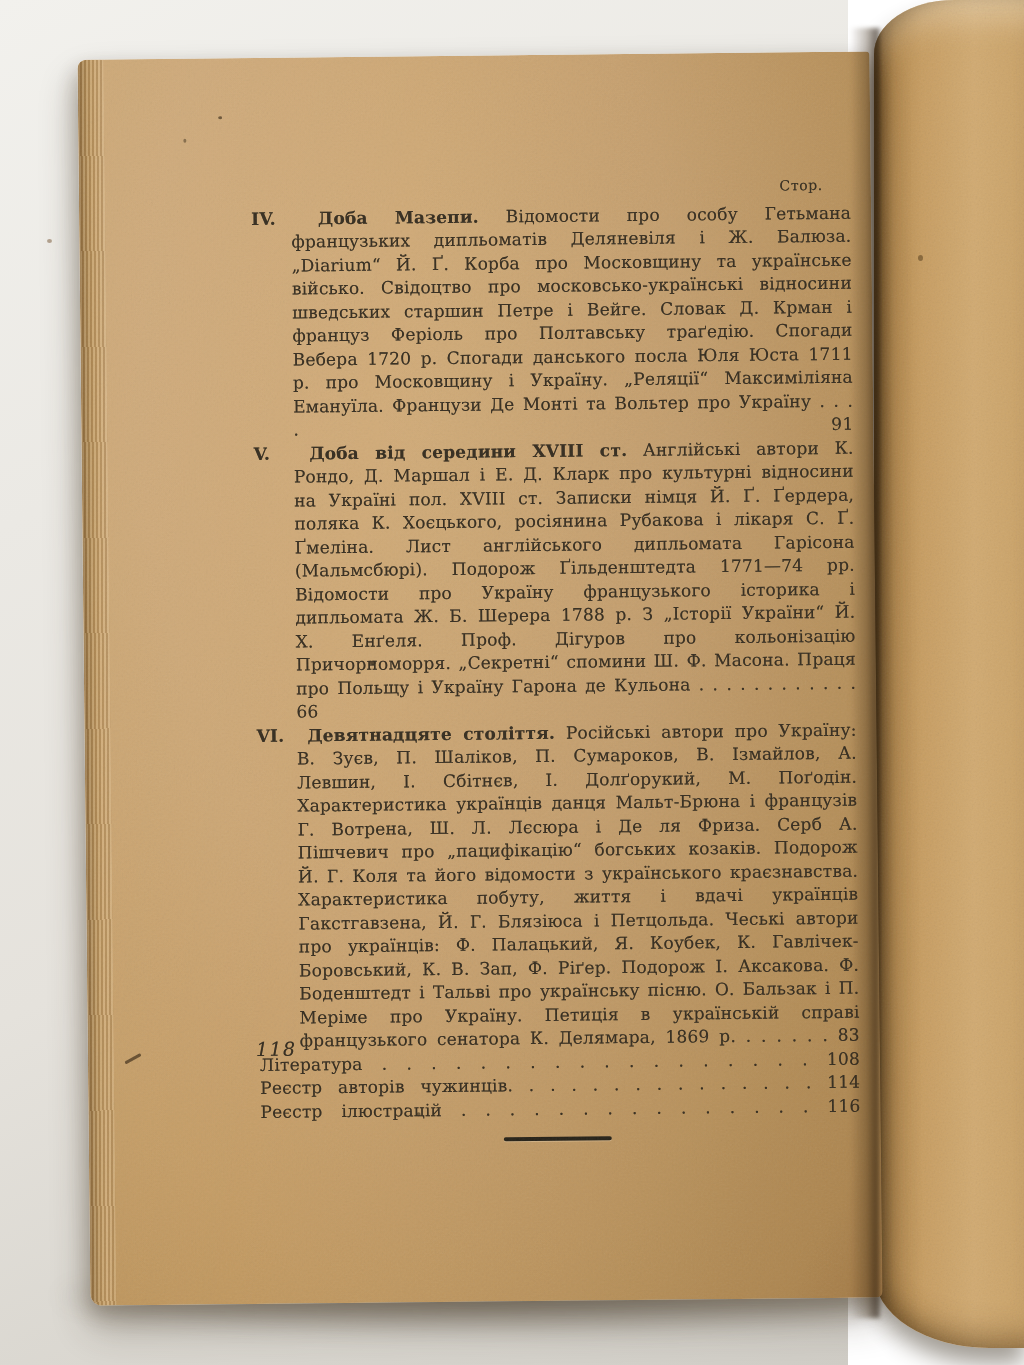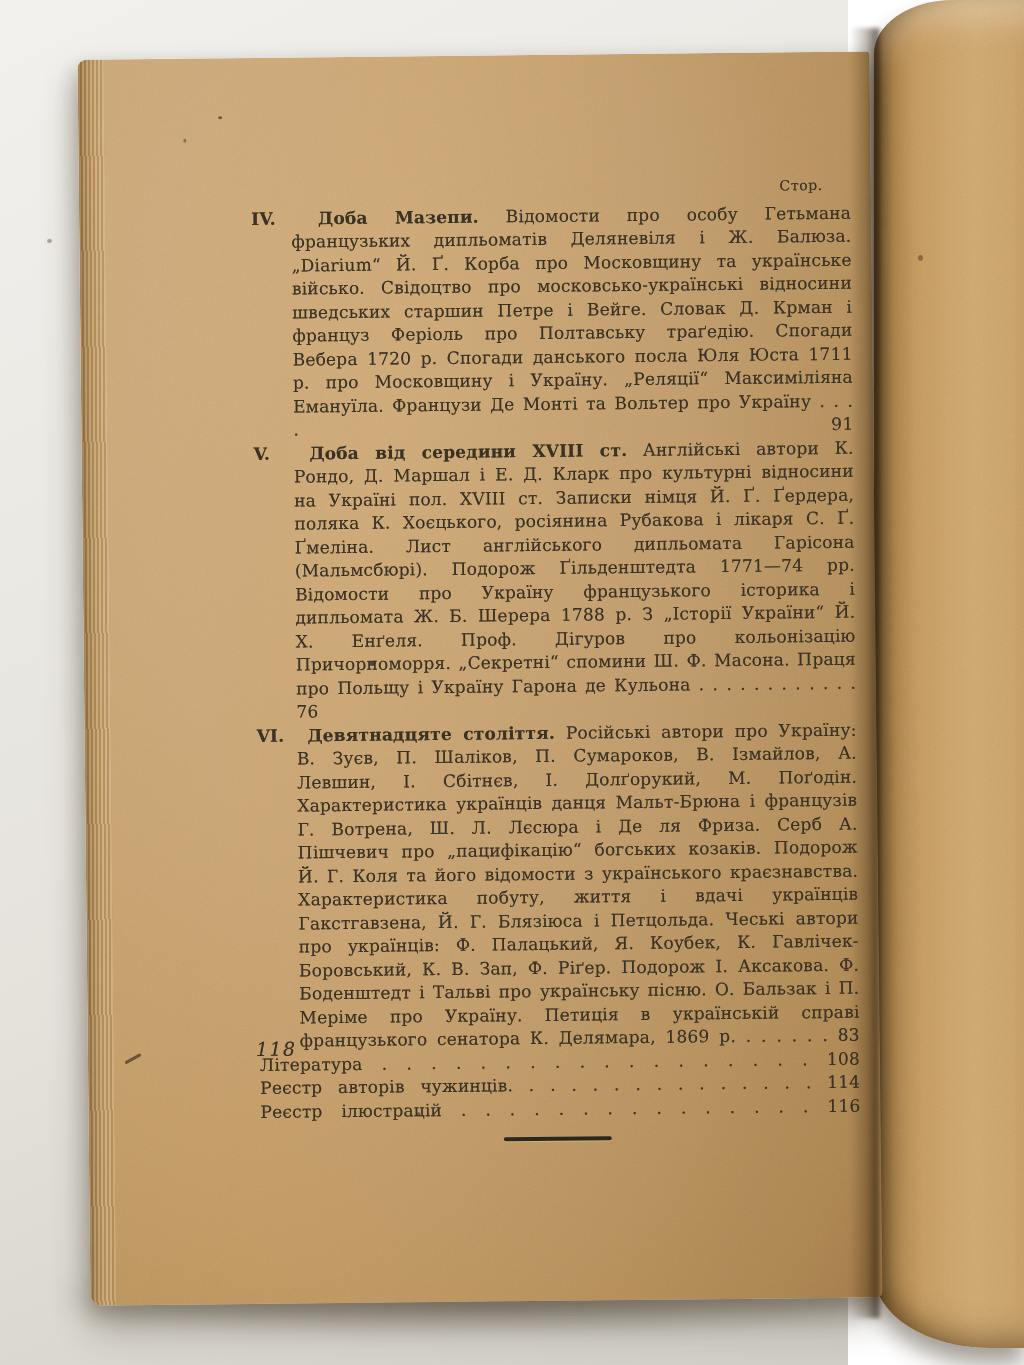--- a/index.html
+++ b/index.html
@@ -150,21 +150,21 @@
         <span class="body">Відомости про особу Гетьмана французьких дипльоматів Деляневіля і Ж. Балюза. „Diarium“ Й. Ґ. Корба про Московщину та українське військо. Свідоцтво про московсько-українські відносини шведських старшин Петре і Вейге. Словак Д. Крман і француз Феріоль про Полтавську траґедію. Спогади Вебера 1720 р. Спогади данського посла Юля Юста 1711 р. про Московщину і Україну. „Реляції“ Максиміліяна Емануїла. Французи Де Монті та Вольтер про Україну</span>
         <span class="leader">. . . .</span>
         <span class="pg">91</span>
       </p>
 
       <p class="entry">
         <span class="num">V.</span>
         <span class="title">Доба від середини XVIII ст.</span>
         <span class="body">Англійські автори К. Рондо, Д. Маршал і Е. Д. Кларк про культурні відносини на Україні пол. XVIII ст. Записки німця Й. Ґ. Ґердера, поляка К. Хоєцького, росіянина Рубакова і лікаря С. Ґ. Ґмеліна. Лист англійського дипльомата Гарісона (Мальмсбюрі). Подорож Ґільденштедта 1771—74 рр. Відомости про Україну французького історика і дипльомата Ж. Б. Шерера 1788 р. З „Історії України“ Й. Х. Енґеля. Проф. Дігуров про кольонізацію Причорноморря. „Секретні“ спомини Ш. Ф. Масона. Праця про Польщу і Україну Гарона де Кульона</span>
         <span class="leader">. . . . . . . . . . . .</span>
-        <span class="pg">76</span>
+        <span class="pg">66</span>
       </p>
 
       <p class="entry">
         <span class="num">VI.</span>
         <span class="title">Девятнадцяте століття.</span>
         <span class="body">Російські автори про Україну: В. Зуєв, П. Шаліков, П. Сумароков, В. Ізмайлов, А. Левшин, І. Сбітнєв, І. Долґорукий, М. Поґодін. Характеристика українців данця Мальт-Брюна і французів Г. Вотрена, Ш. Л. Лєсюра і Де ля Фриза. Серб А. Пішчевич про „пацифікацію“ богських козаків. Подорож Й. Г. Коля та його відомости з українського краєзнавства. Характеристика побуту, життя і вдачі українців Гакстгавзена, Й. Г. Блязіюса і Петцольда. Чеські автори про українців: Ф. Палацький, Я. Коубек, К. Гавлічек-Боровський, К. В. Зап, Ф. Ріґер. Подорож І. Аксакова. Ф. Боденштедт і Тальві про українську пісню. О. Бальзак і П. Меріме про Україну. Петиція в українській справі французького сенатора К. Делямара, 1869 р.</span>
         <span class="leader">. . . . . .</span>
         <span class="pg">83</span>
       </p>
 

